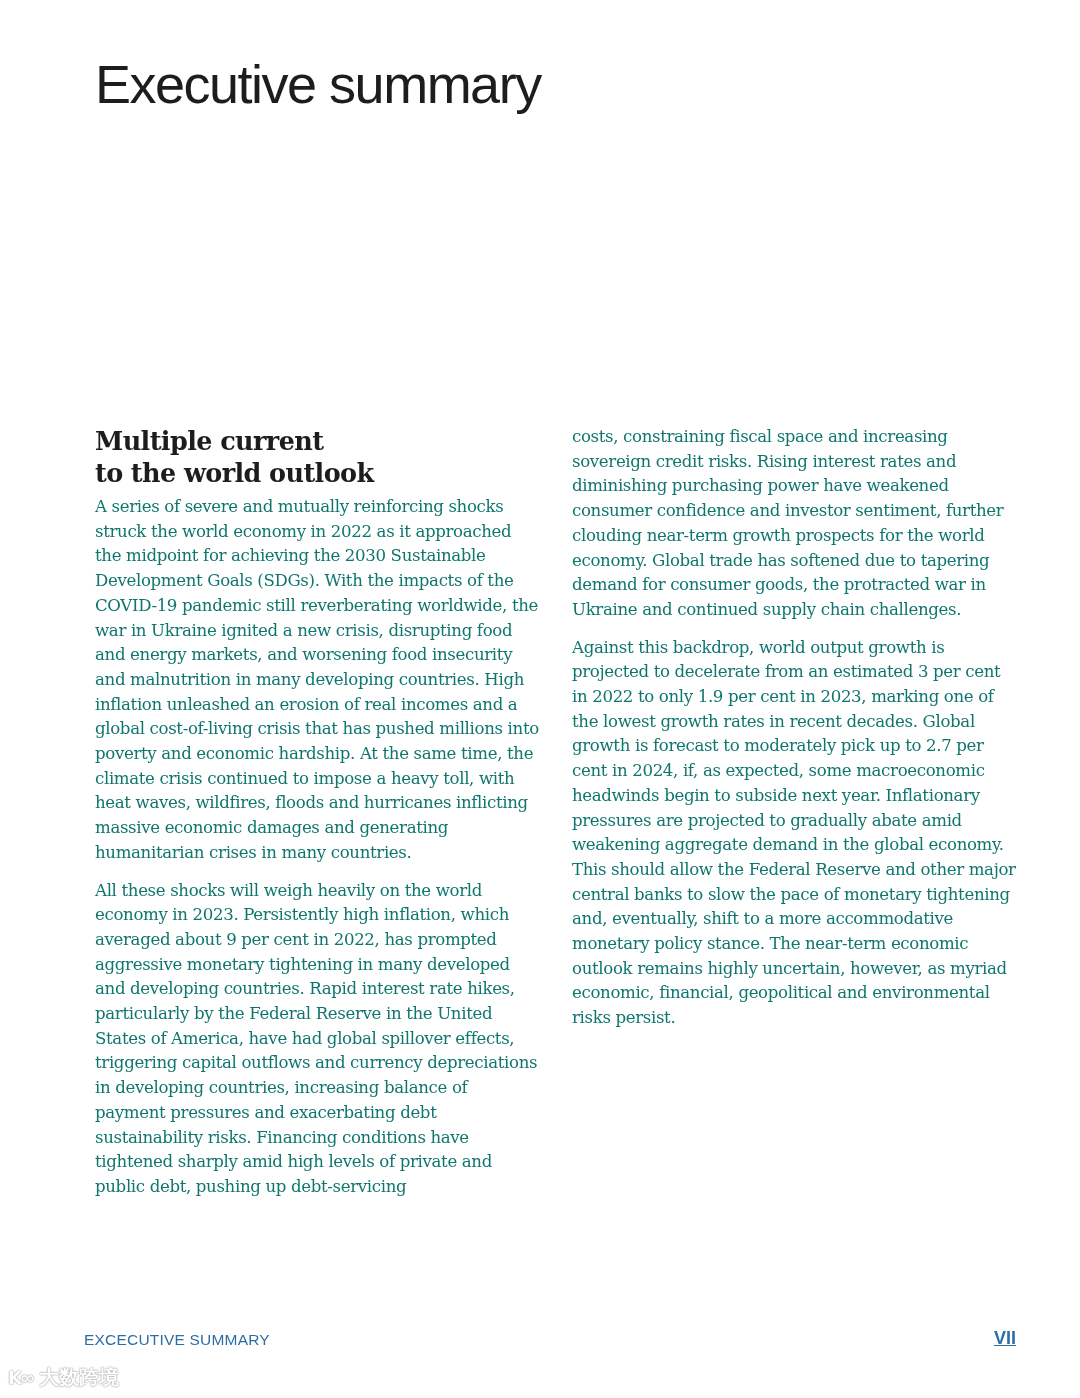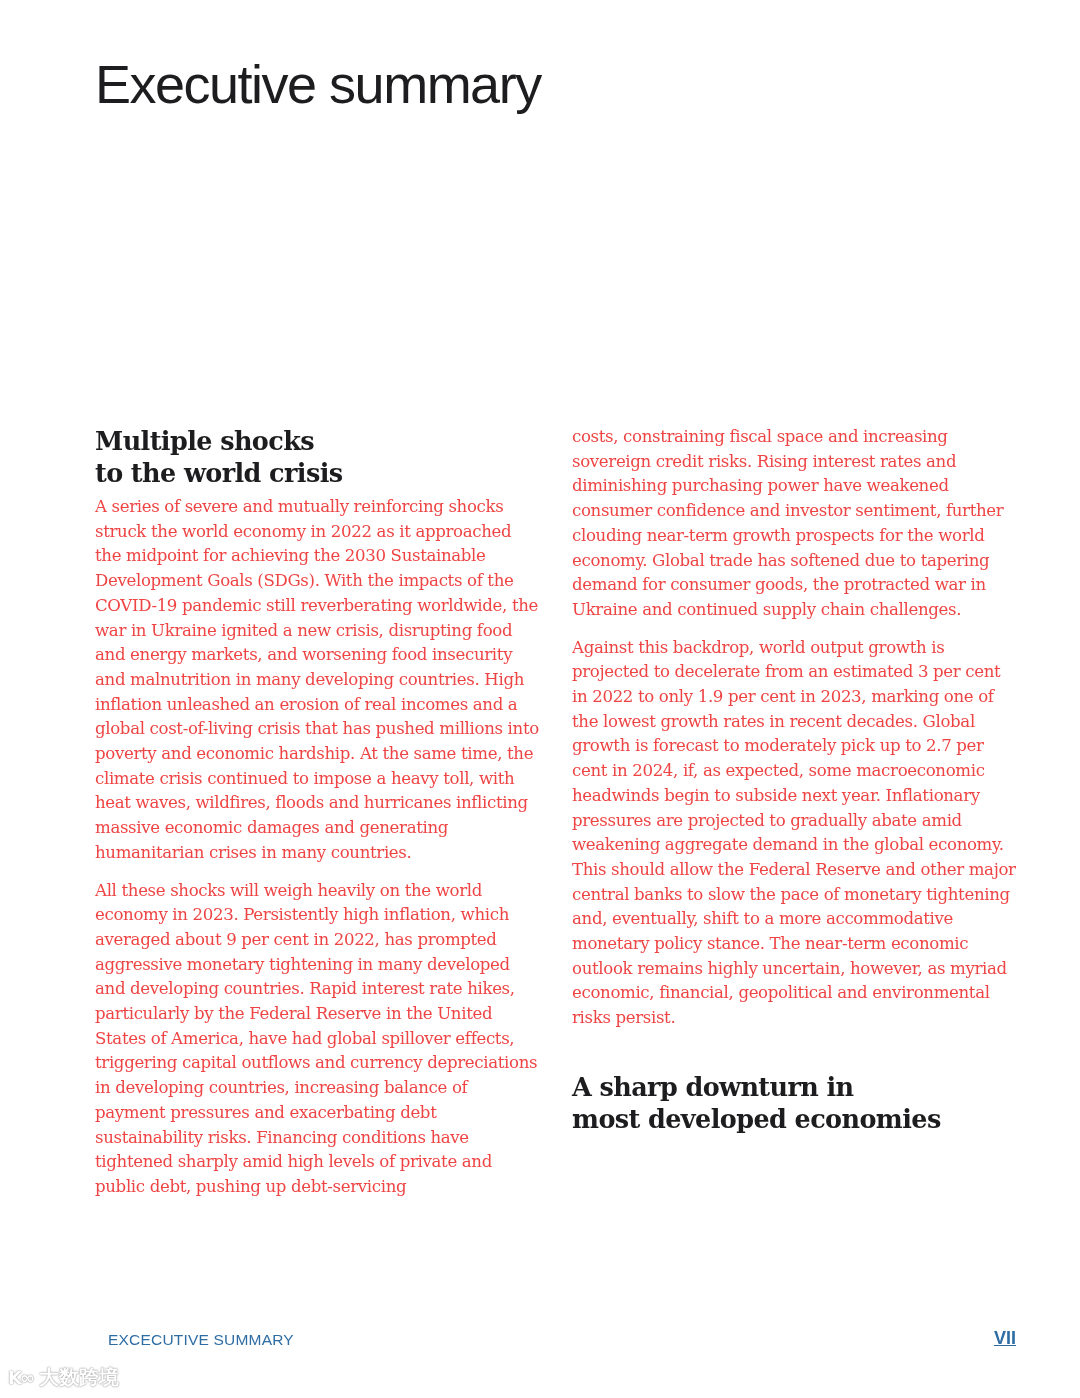--- a/index.html
+++ b/index.html
@@ -11,26 +11,26 @@
   }
   .col { position: absolute; width: 445px; font-family: "DejaVu Serif", serif; }
   .col-left { left: 95px; top: 425px; }
   .col-right { left: 572px; top: 425px; }
   .section-heading {
     margin: 0 0 6px 0; font-family: "DejaVu Serif", serif; font-weight: 700;
     font-size: 25.5px; line-height: 32px; letter-spacing: -0.6px; color: #1d1d1f;
   }
   .para {
     margin: 0 0 13px 0; font-size: 16.6px; line-height: 24.7px;
-    letter-spacing: -0.35px; color: #ef4444; white-space: normal;
+    letter-spacing: -0.35px; color: #0f766e; white-space: normal;
   }
   .col-right .para.cont { margin-top: 0; }
   .col-right .section-heading { margin-top: 40px; }
   .footer-label {
-    position: absolute; left: 108px; top: 1331px;
+    position: absolute; left: 84px; top: 1331px;
     font-family: "Liberation Sans", sans-serif; font-size: 15.5px;
     color: #2e6da4; letter-spacing: 0.2px;
   }
   .page-number {
     position: absolute; right: 64px; top: 1328px;
     font-family: "Liberation Sans", sans-serif; font-weight: 700;
     font-size: 18px; color: #2e6da4; text-decoration: underline;
   }
   .watermark {
     position: absolute; left: 8px; top: 1364px; display: flex; align-items: center; gap: 6px;
@@ -40,34 +40,30 @@
   }
   .watermark-logo { font-size: 18px; letter-spacing: -2px; }
 </style>
 </head>
 <body>
 
 <h1 class="page-title">Executive summary</h1>
 
 <div class="col col-left">
   <h2 class="section-heading">
-    <span>Multiple shocks</span><br>
-    <span>to the world crisis</span>
+    <span>Multiple current</span><br>
+    <span>to the world outlook</span>
   </h2>
   <p class="para">A series of severe and mutually reinforcing shocks struck the world economy in 2022 as it approached the midpoint for achieving the 2030 Sustainable Development Goals (SDGs). With the impacts of the COVID-19 pandemic still reverberating worldwide, the war in Ukraine ignited a new crisis, disrupting food and energy markets, and worsening food insecurity and malnutrition in many developing countries. High inflation unleashed an erosion of real incomes and a global cost-of-living crisis that has pushed millions into poverty and economic hardship. At the same time, the climate crisis continued to impose a heavy toll, with heat waves, wildfires, floods and hurricanes inflicting massive economic damages and generating humanitarian crises in many countries.</p>
   <p class="para">All these shocks will weigh heavily on the world economy in 2023. Persistently high inflation, which averaged about 9 per cent in 2022, has prompted aggressive monetary tightening in many developed and developing countries. Rapid interest rate hikes, particularly by the Federal Reserve in the United States of America, have had global spillover effects, triggering capital outflows and currency depreciations in developing countries, increasing balance of payment pressures and exacerbating debt sustainability risks. Financing conditions have tightened sharply amid high levels of private and public debt, pushing up debt-servicing</p>
 </div>
 
 <div class="col col-right">
   <p class="para cont">costs, constraining fiscal space and increasing sovereign credit risks. Rising interest rates and diminishing purchasing power have weakened consumer confidence and investor sentiment, further clouding near-term growth prospects for the world economy. Global trade has softened due to tapering demand for consumer goods, the protracted war in Ukraine and continued supply chain challenges.</p>
   <p class="para">Against this backdrop, world output growth is projected to decelerate from an estimated 3 per cent in 2022 to only 1.9 per cent in 2023, marking one of the lowest growth rates in recent decades. Global growth is forecast to moderately pick up to 2.7 per cent in 2024, if, as expected, some macroeconomic headwinds begin to subside next year. Inflationary pressures are projected to gradually abate amid weakening aggregate demand in the global economy. This should allow the Federal Reserve and other major central banks to slow the pace of monetary tightening and, eventually, shift to a more accommodative monetary policy stance. The near-term economic outlook remains highly uncertain, however, as myriad economic, financial, geopolitical and environmental risks persist.</p>
-  <h2 class="section-heading">
-    <span>A sharp downturn in</span><br>
-    <span>most developed economies</span>
-  </h2>
 </div>
 
 <div class="footer-label">EXCECUTIVE SUMMARY</div>
 <div class="page-number">VII</div>
 
 <div class="watermark">
   <span class="watermark-logo">K∞</span>
   <span>大数跨境</span>
 </div>
 

